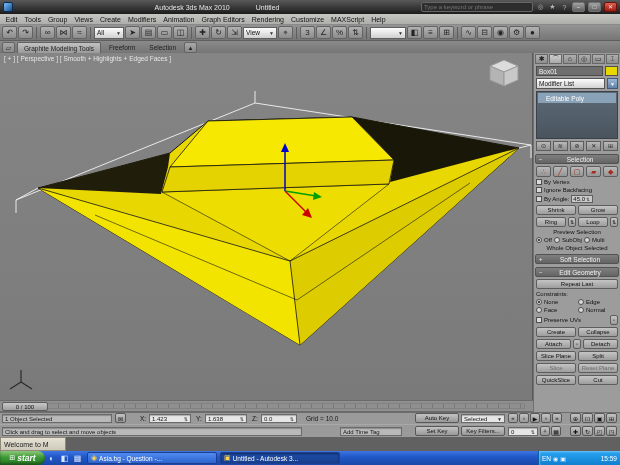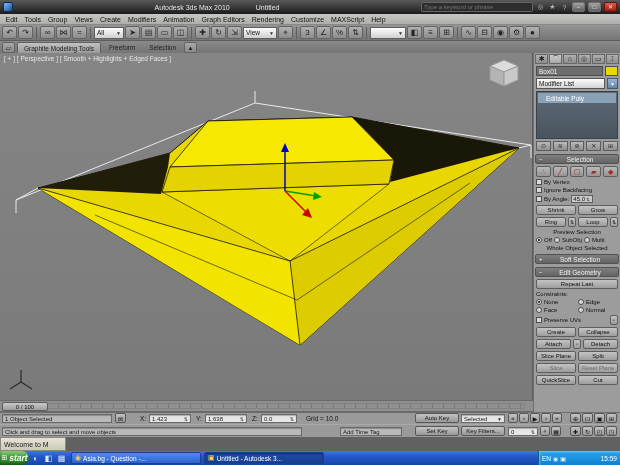--- a/index.html
+++ b/index.html
@@ -70,21 +70,21 @@
 .sfld{position:absolute;background:#b9b9b9;border:1px solid #6a6a6a;box-shadow:inset 0 1px 1px rgba(0,0,0,.25);font-size:6px;color:#161616;display:flex;align-items:center;padding:0 2px;height:9px;white-space:nowrap;overflow:hidden}
 .sfld.white{background:#e6e6e6}
 .slbl{position:absolute;font-size:6.5px;color:#161616;white-space:nowrap}
 .sbtn{position:absolute;background:linear-gradient(#c3c3c3,#989898);border:1px solid #585858;border-radius:2px;font-size:6px;color:#111;height:10px;display:flex;align-items:center;justify-content:center}
 .arr{font-size:5px;color:#333;margin-left:auto}
 
 #welcomestrip{position:absolute;top:437px;left:0;width:620px;height:14px;background:#616161}
 #welcomewin{position:absolute;left:0;top:0;width:66px;height:14px;background:linear-gradient(#e6e2d4,#cfcabb);border:1px solid #8f8a77;font-size:7px;color:#1a1a1a;display:flex;align-items:center;padding:0 3px;white-space:nowrap;overflow:hidden}
 
 #taskbar{position:absolute;top:451px;left:0;width:620px;height:14px;background:linear-gradient(#3d77e4,#2258c8 40%,#1847a8);display:flex;align-items:center}
-#startbtn{width:29px;height:14px;background:linear-gradient(#8cc97c,#3d9a35 45%,#277c23);border-radius:0 7px 7px 0;box-shadow:inset 0 -2px 3px rgba(0,0,0,.35);display:flex;align-items:center;justify-content:center;gap:2px;flex:0 0 auto}
+#startbtn{width:45px;height:14px;background:linear-gradient(#8cc97c,#3d9a35 45%,#277c23);border-radius:0 7px 7px 0;box-shadow:inset 0 -2px 3px rgba(0,0,0,.35);display:flex;align-items:center;justify-content:center;gap:2px;flex:0 0 auto}
 #startbtn .slogo{color:#fff;font-size:7px}
 #startbtn .stxt{color:#fff;font-size:8.5px;font-weight:bold;font-style:italic}
 .qlico{width:13px;color:#dce8ff;font-size:8px;text-align:center;flex:0 0 auto}
 .taskbtn{height:12px;margin-left:3px;background:linear-gradient(#4f8bf0,#2d63cf);border:1px solid #1c3f92;border-radius:2px;color:#fff;font-size:6.5px;display:flex;align-items:center;gap:2px;padding:0 3px;white-space:nowrap;overflow:hidden;flex:0 0 auto}
 .taskbtn.pressed{background:linear-gradient(#1d4da8,#173f8f);box-shadow:inset 0 1px 2px rgba(0,0,0,.45)}
 .tbicon{font-size:7px;color:#ffd34d}
 #tray{margin-left:auto;width:82px;height:14px;background:linear-gradient(#29a6f2,#0f7fd0);border-left:1px solid #0b5ea6;box-shadow:inset 1px 1px 2px rgba(255,255,255,.35);display:flex;align-items:center;gap:2px;padding:0 3px;color:#fff;font-size:6.5px;flex:0 0 auto}
 .trico{font-size:6px;color:#eaf4ff}
 </style>
 </head>

